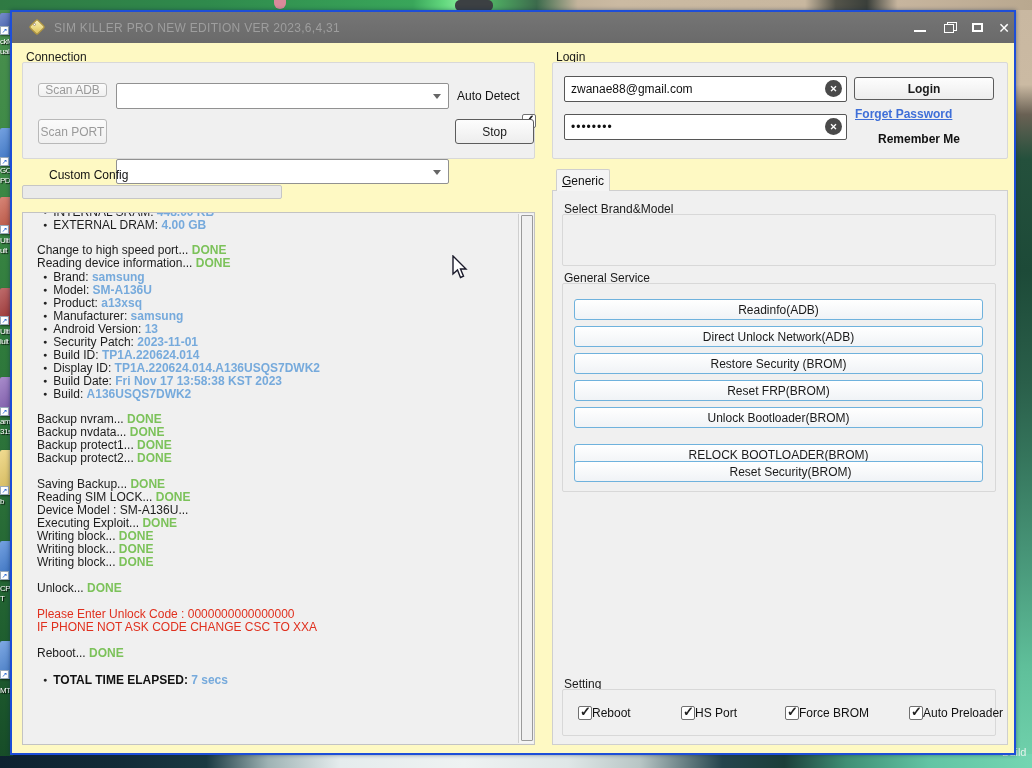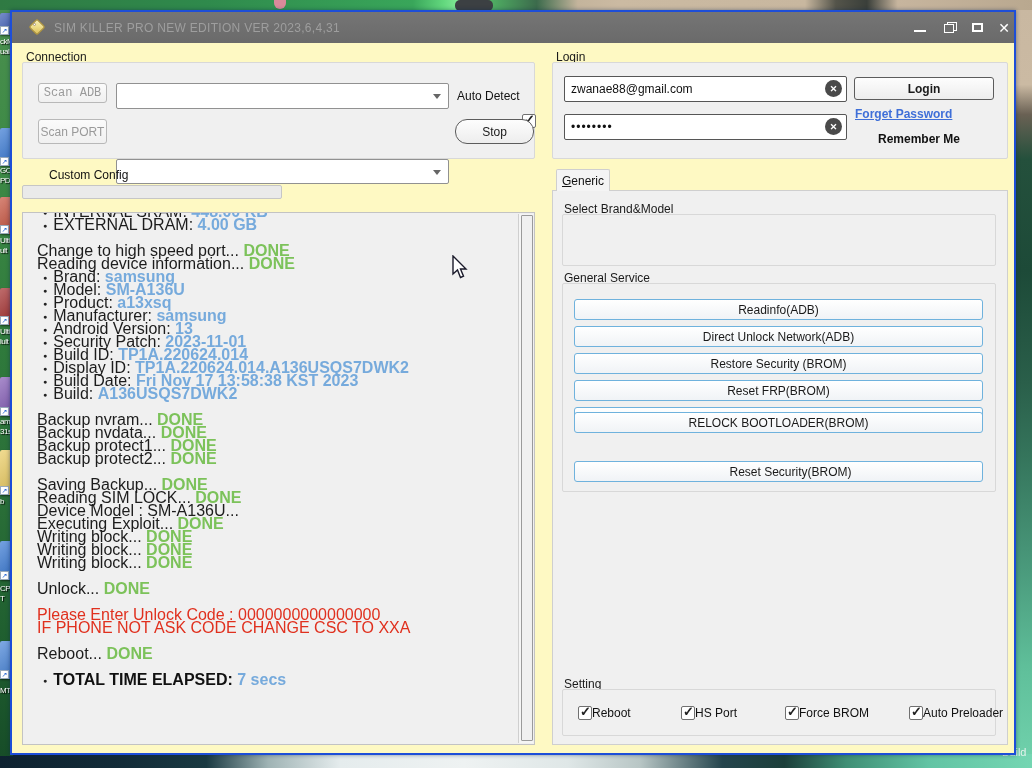--- a/index.html
+++ b/index.html
@@ -56,35 +56,35 @@
   .checkbox { width:14px; height:14px; background:#fff; border:1px solid #707070; border-radius:2px; position:relative; }
   .checkbox.checked::after { content:"✓"; position:absolute; left:1px; top:-3px; font-size:13px; font-weight:bold; color:#222; }
   .textinput { background:#fff; border:1px solid #565656; border-radius:2px; font-size:12px; color:#111;
     font-family:"Liberation Sans",sans-serif; padding:0 26px 0 6px; outline:none; }
   .clear-circle { width:17px; height:17px; border-radius:50%; background:#4a4a4a; display:flex; align-items:center; justify-content:center; }
   .clear-circle::before { content:"✕"; color:#fff; font-size:9px; font-weight:bold; }
 
   
   #connection-label { left:14px; top:38px; }
   #connection-box { left:10px; top:50px; width:513px; height:97px; }
-  #scan-adb-btn { left:26px; top:71px; width:69px; height:20px;font-family:Liberation Mono, monospace; }
+  #scan-adb-btn { left:26px; top:71px; width:69px; height:14px; }
   #adb-combo { left:104px; top:71px; width:333px; height:26px; }
   #auto-detect-label { left:445px; top:77px; font-size:12px; color:#111; }
   #auto-detect-checkbox { left:510px; top:76px; }
   #scan-port-btn { left:26px; top:107px; width:69px; height:25px; }
   #port-combo { left:104px; top:107px; width:333px; height:25px; }
-  #stop-btn { left:443px; top:107px; width:79px; height:25px;border-radius:12px; }
+  #stop-btn { left:443px; top:107px; width:79px; height:25px; }
   #custom-config-checkbox { left:16px; top:155px; }
   #custom-config-label { left:37px; top:156px; font-size:12px; color:#111; }
   #progress-bar { left:10px; top:173px; width:260px; height:14px; background:#eaeaea; border:1px solid #c6c6c6; border-radius:2px; }
 
   
   #log-box { left:10px; top:200px; width:513px; height:533px; border:1px solid #c3c3c3; background:#f0f0f0; overflow:hidden; }
   #log-content { position:absolute; left:14px; top:0; right:18px; margin-top:-8px; }
-  .log-line { height:13px; font-size:16px; line-height:13px; white-space:nowrap; color:#1c1c1c; }
+  .log-line { height:13px; font-size:12px; line-height:13px; white-space:nowrap; color:#1c1c1c; }
   .log-line.bullet { padding-left:6px; }
   .log-line.bullet::before { content:"●"; font-size:7px; vertical-align:2px; margin-right:6px; color:#222; }
   .sg-text { color:#1c1c1c; }
   .sg-blue { color:var(--log-blue); font-weight:bold; }
   .sg-green { color:var(--log-green); font-weight:bold; }
   .sg-red { color:var(--log-red); }
   .sg-boldtext { color:#111; font-weight:bold; }
   .sg-blueb { color:var(--log-blue); font-weight:bold; }
   #log-scrollbar { position:absolute; right:1px; top:1px; width:15px; height:529px; background:#f5f5f5; border-left:1px solid #cfcfcf; }
   #log-scroll-thumb { position:absolute; left:2px; top:1px; width:12px; height:526px; background:#f0f0f0; border:1px solid #9a9a9a; border-radius:1px; }
@@ -286,21 +286,21 @@
   </div>
 
   <div class="abs section-label" id="general-service-label">General Service</div>
   <div class="abs groupbox" id="general-service-box"></div>
   <div id="service-buttons">
       <div class="service-btn" style="top: 287px;">Readinfo(ADB)</div>
       <div class="service-btn" style="top: 314px;">Direct Unlock Network(ADB)</div>
       <div class="service-btn" style="top: 341px;">Restore Security (BROM)</div>
       <div class="service-btn" style="top: 368px;">Reset FRP(BROM)</div>
       <div class="service-btn" style="top: 395px;">Unlock Bootloader(BROM)</div>
-      <div class="service-btn" style="top: 400px;">RELOCK BOOTLOADER(BROM)</div>
+      <div class="service-btn" style="top: 432px;">RELOCK BOOTLOADER(BROM)</div>
       <div class="service-btn" style="top: 449px; padding-left: 24px;">Reset Security(BROM)</div>
     </div>
 
   <div class="abs section-label" id="setting-label">Setting</div>
   <div class="abs groupbox" id="setting-box"></div>
   <div id="setting-items">
       <div class="setting-item" style="left: 566px;">
         <div class="checkbox checked"></div>
         <span class="lbl">Reboot</span>
       </div>

